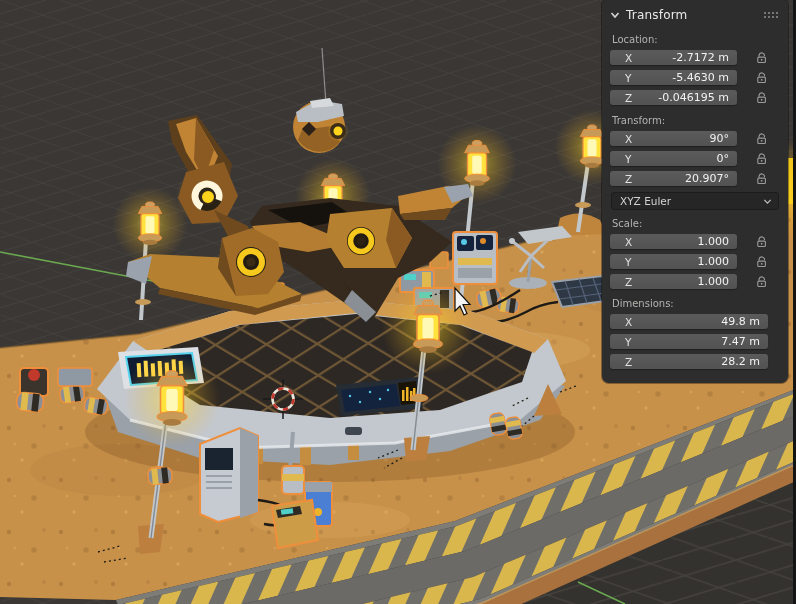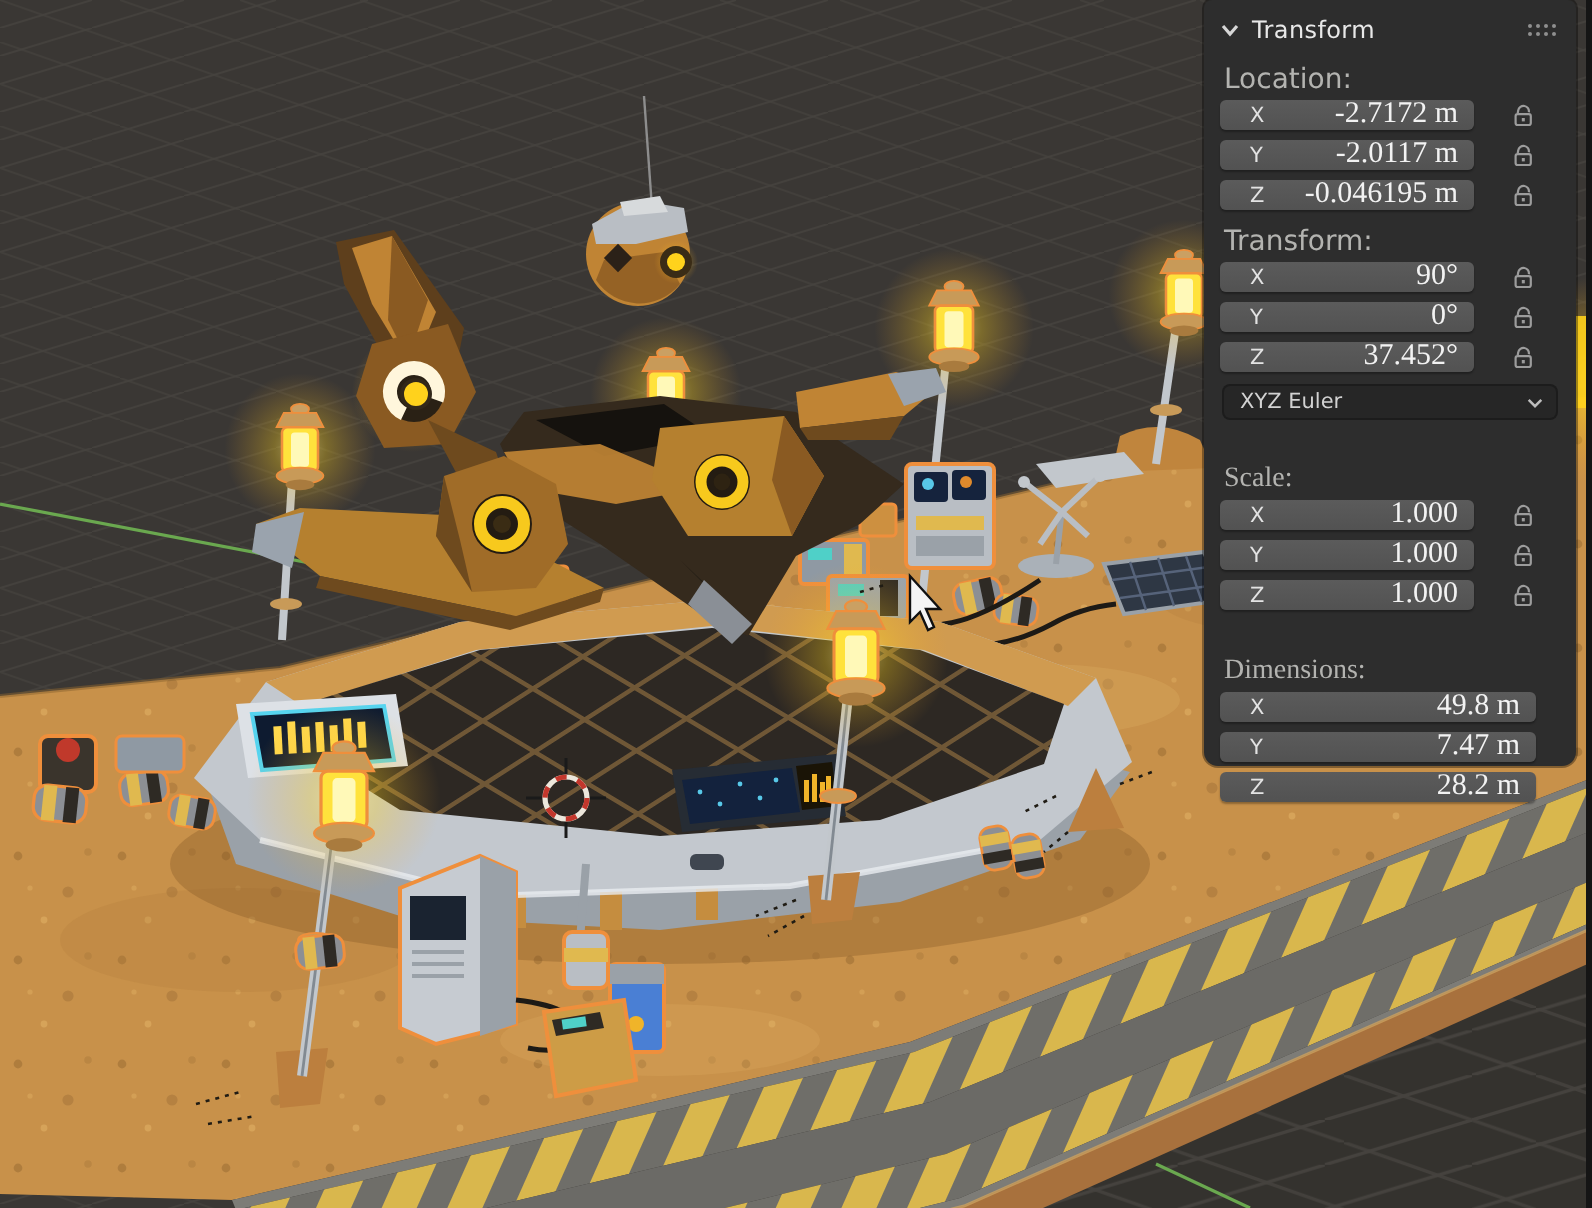--- a/index.html
+++ b/index.html
@@ -11,29 +11,29 @@
   #panel{position:absolute;top:0;right:8px;width:186px;height:383px;
          background:var(--panel-bg,#2d2d2d);border-radius:4px 4px 7px 7px;
          box-shadow:0 0 0 1px rgba(0,0,0,.35);color:#ccc;box-sizing:border-box;
          padding:5px 8px 10px 8px;}
   .hdr{display:flex;align-items:center;height:19px;gap:6px;}
   .hdr .chev{display:flex;color:#d6d6d6;}
   .hdr .title{font-size:12px;color:#e8e8e8;letter-spacing:.2px;flex:0 0 auto;}
   .hdr .dots{margin-left:auto;display:grid;grid-template-columns:repeat(4,2px);
              grid-template-rows:repeat(2,2px);gap:2px;margin-right:2px;}
   .hdr .dots i{width:2px;height:2px;border-radius:1px;background:#8f8f8f;}
-  .sec-label{font-size:14px;color:var(--label-text,#b3b3b0);margin:9px 0 3px 2px;height:14px;line-height:14px;}
-  .sec-label.tight{margin-top:24px;font-family:Liberation Serif, serif;}
+  .sec-label{font-size:10px;color:var(--label-text,#b3b3b0);margin:9px 0 3px 2px;height:14px;line-height:14px;}
+  .sec-label.tight{margin-top:8px;}
   .row{display:flex;align-items:center;height:15px;margin-bottom:5px;}
   .field{flex:0 0 127px;height:15px;border-radius:3px;
          background:linear-gradient(#5b5b5b,#525252);
          display:flex;align-items:center;box-shadow:0 1px 1px rgba(0,0,0,.3);}
   .field.wide{flex:0 0 158px;}
   .field .ax{font-size:10.5px;color:#e3e3e3;padding-left:15px;flex:0 0 auto;}
-  .field .val{font-size:15px;color:var(--field-text,#f2f2f2);margin-left:auto;padding-right:8px;font-family:Liberation Serif, serif;}
+  .field .val{font-size:11px;color:var(--field-text,#f2f2f2);margin-left:auto;padding-right:8px;}
   .lock{margin-left:auto;margin-right:12px;color:#9c9c9c;display:flex;cursor:pointer;}
   .dropdown{height:16px;margin:7px 2px 0 2px;background:var(--dropdown-bg,#262626);
             border-radius:3px;display:flex;align-items:center;box-shadow:0 0 0 1px #1c1c1c;}
   .dropdown span{font-size:10.5px;color:#d2d2d2;padding-left:8px;}
   .dropdown .dchev{margin-left:auto;margin-right:6px;color:#bdbdbd;display:flex;}
 </style>
 </head>
 <body>
 
 <div id="app">
@@ -405,21 +405,21 @@
           <svg width="13" height="13" viewBox="0 0 13 13">
             <path d="M4 6 v-1.4 a2.7 2.7 0 0 1 5.4 0" fill="none" stroke="currentColor" stroke-width="1.1" transform="rotate(10 6.5 5)"></path>
             <rect x="2.8" y="6.1" width="7.6" height="5.4" rx="1" fill="none" stroke="currentColor" stroke-width="1.1"></rect>
             <rect x="5.9" y="8" width="1.5" height="1.7" fill="currentColor"></rect>
           </svg>
         </span>
   </div>
   <div class="row">
     <div class="field">
           <span class="ax">Y</span>
-          <span class="val">-2.0117 m</span>
+          <span class="val">-5.4630 m</span>
         </div>
     <span class="lock">
           <svg width="13" height="13" viewBox="0 0 13 13">
             <path d="M4 6 v-1.4 a2.7 2.7 0 0 1 5.4 0" fill="none" stroke="currentColor" stroke-width="1.1" transform="rotate(10 6.5 5)"></path>
             <rect x="2.8" y="6.1" width="7.6" height="5.4" rx="1" fill="none" stroke="currentColor" stroke-width="1.1"></rect>
             <rect x="5.9" y="8" width="1.5" height="1.7" fill="currentColor"></rect>
           </svg>
         </span>
   </div>
   <div class="row">
@@ -459,21 +459,21 @@
           <svg width="13" height="13" viewBox="0 0 13 13">
             <path d="M4 6 v-1.4 a2.7 2.7 0 0 1 5.4 0" fill="none" stroke="currentColor" stroke-width="1.1" transform="rotate(10 6.5 5)"></path>
             <rect x="2.8" y="6.1" width="7.6" height="5.4" rx="1" fill="none" stroke="currentColor" stroke-width="1.1"></rect>
             <rect x="5.9" y="8" width="1.5" height="1.7" fill="currentColor"></rect>
           </svg>
         </span>
   </div>
   <div class="row">
     <div class="field">
           <span class="ax">Z</span>
-          <span class="val">37.452°</span>
+          <span class="val">20.907°</span>
         </div>
     <span class="lock">
           <svg width="13" height="13" viewBox="0 0 13 13">
             <path d="M4 6 v-1.4 a2.7 2.7 0 0 1 5.4 0" fill="none" stroke="currentColor" stroke-width="1.1" transform="rotate(10 6.5 5)"></path>
             <rect x="2.8" y="6.1" width="7.6" height="5.4" rx="1" fill="none" stroke="currentColor" stroke-width="1.1"></rect>
             <rect x="5.9" y="8" width="1.5" height="1.7" fill="currentColor"></rect>
           </svg>
         </span>
   </div>
   <div class="dropdown">

